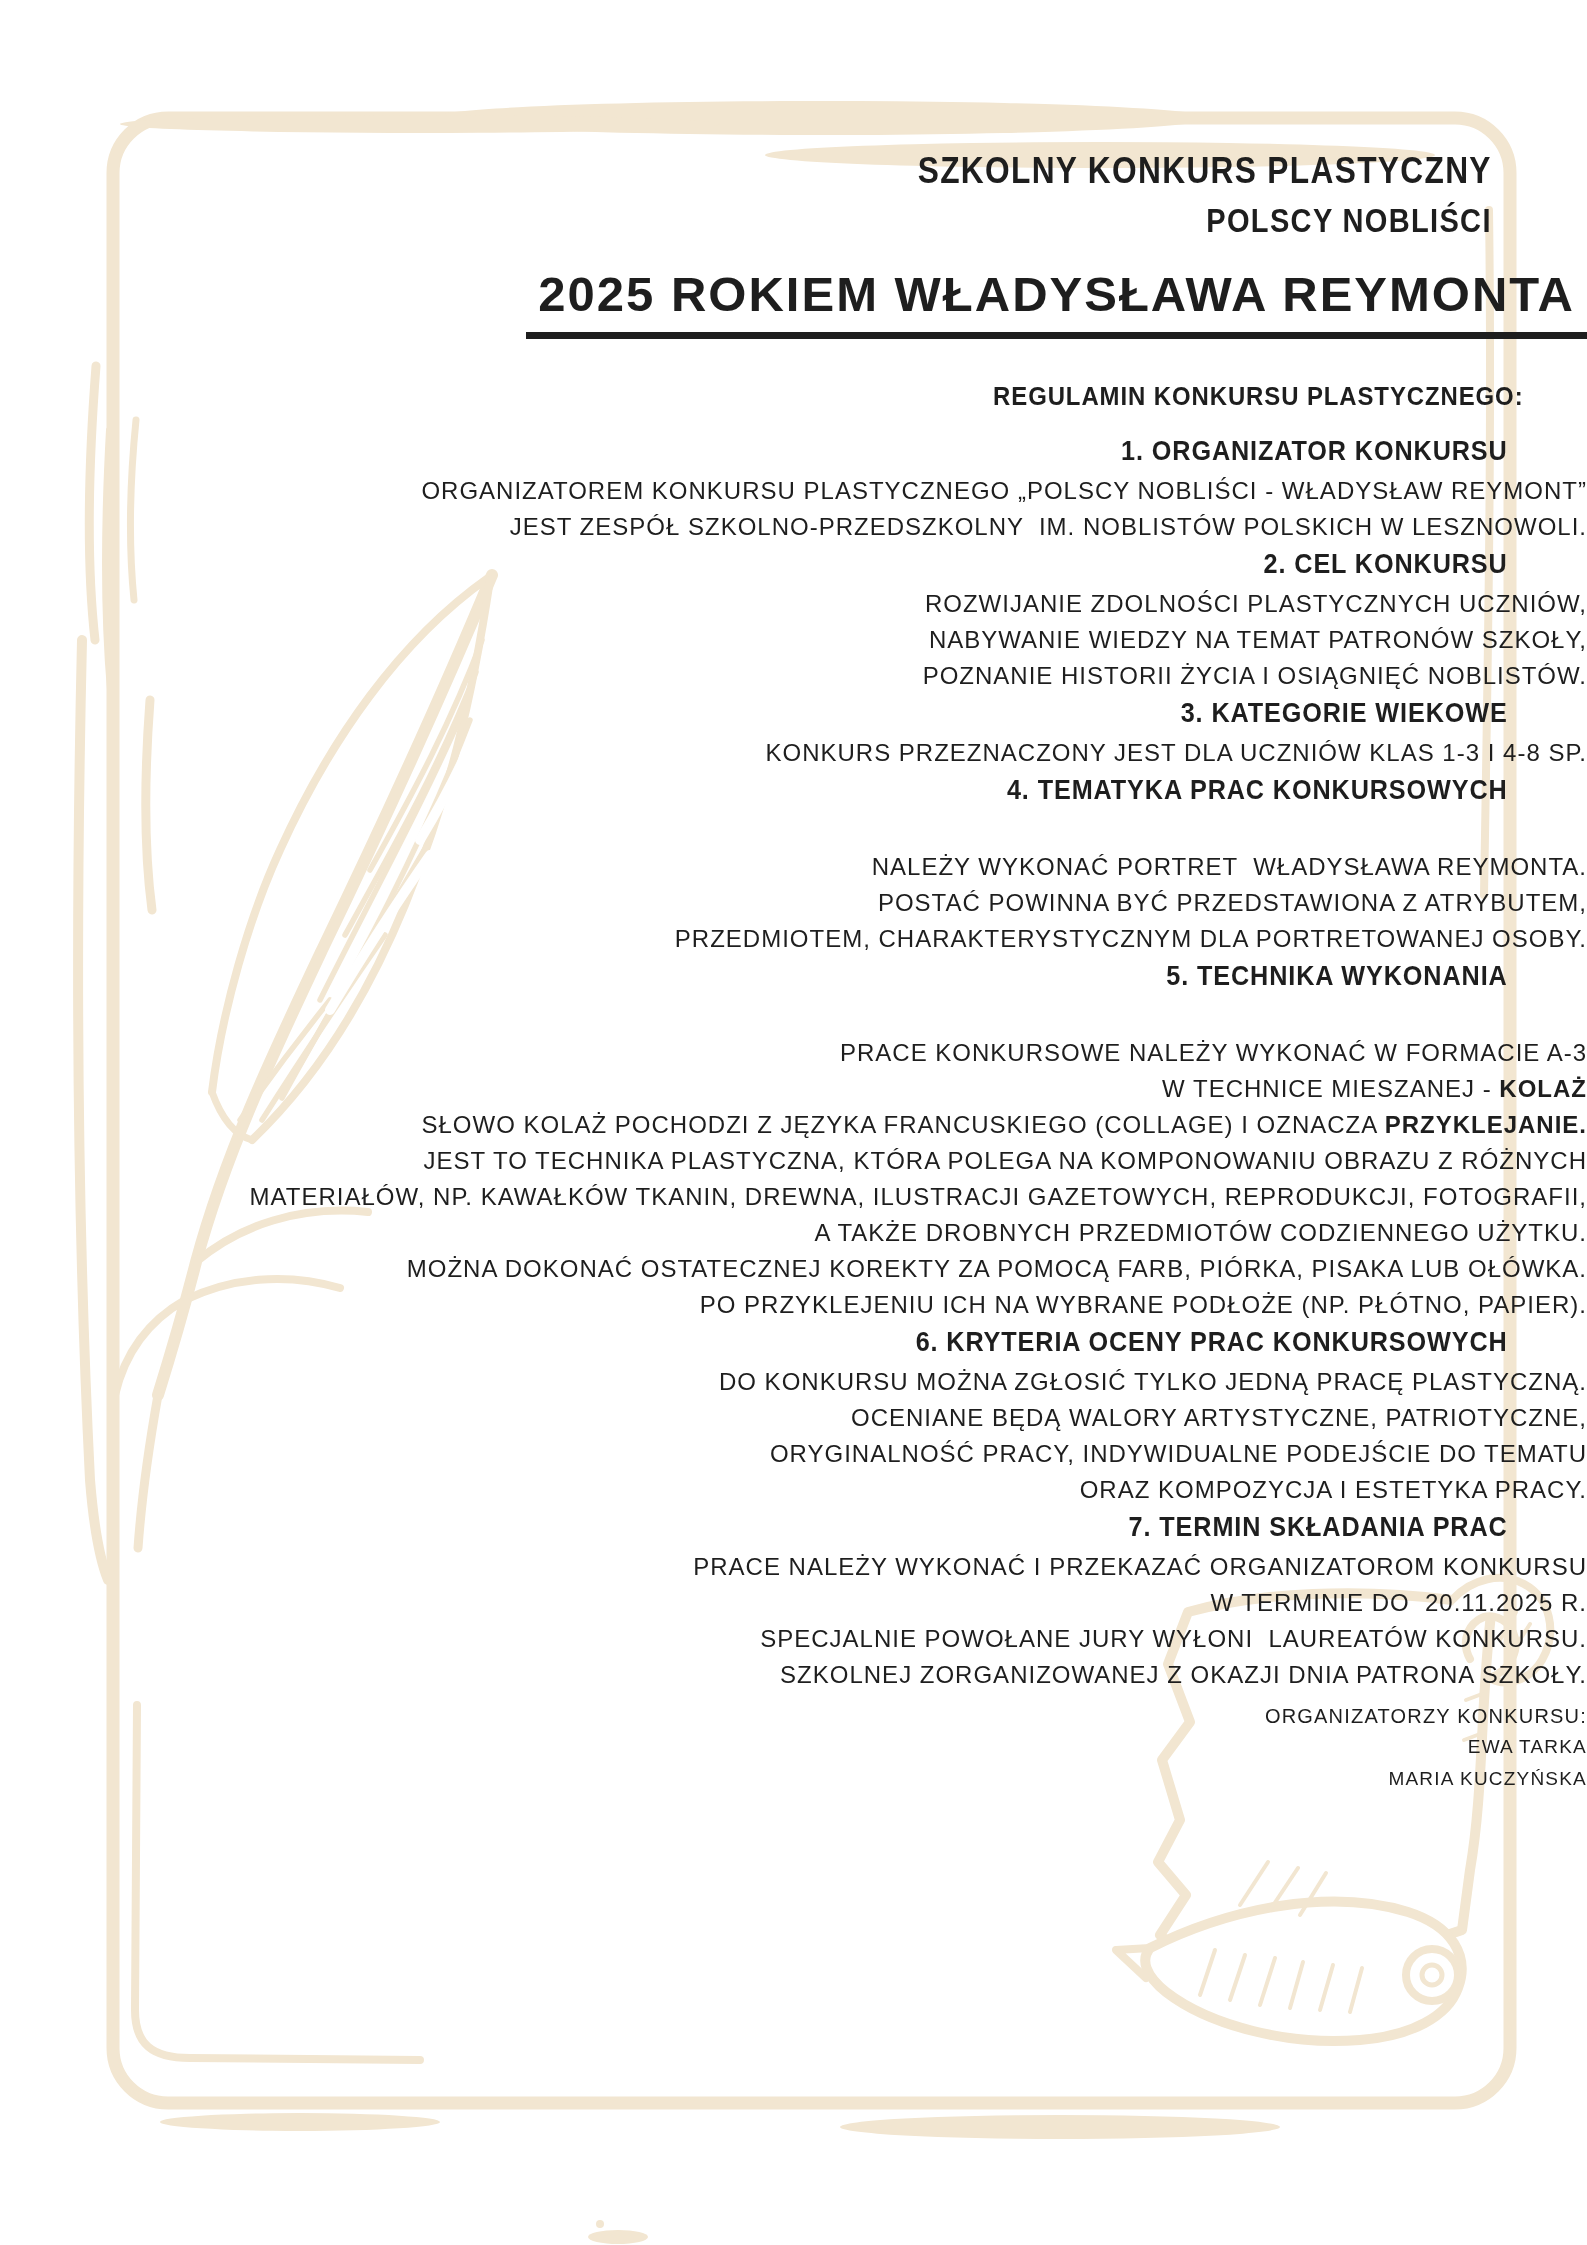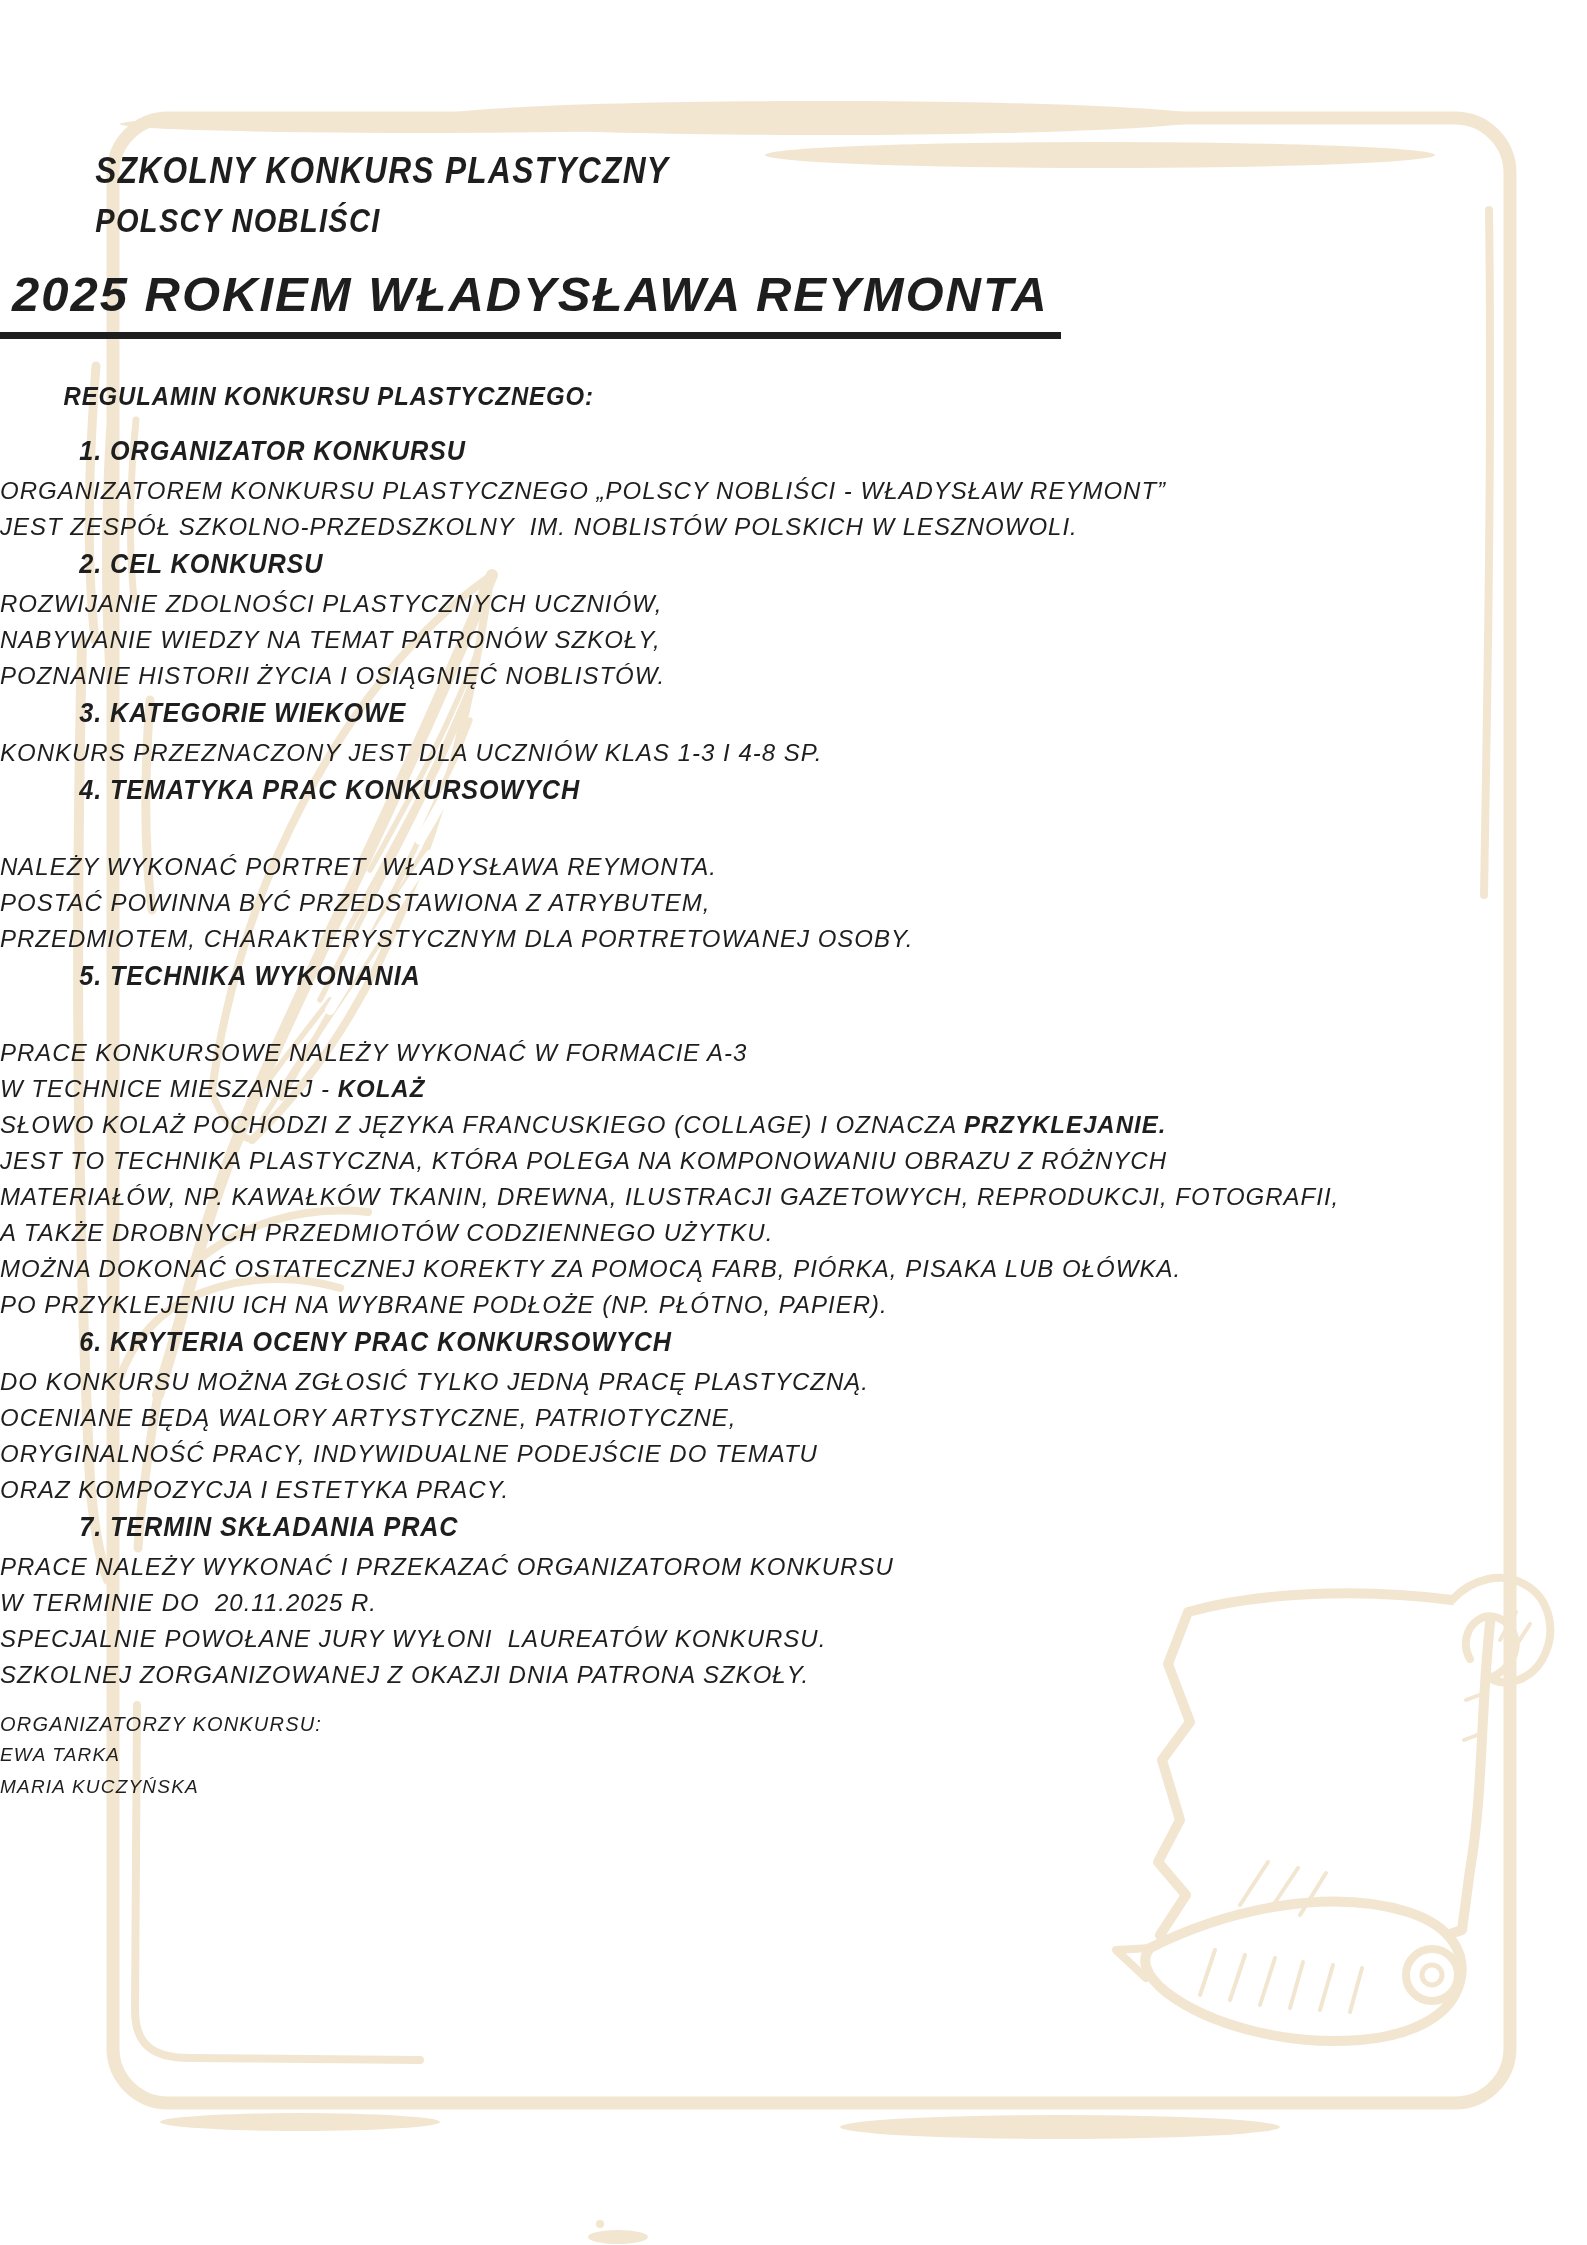--- a/index.html
+++ b/index.html
@@ -17,23 +17,22 @@
     overflow:hidden;
     font-family:"Liberation Sans","DejaVu Sans",sans-serif;
     color:var(--text);
   }
   .decor-svg { position:absolute; inset:0; width:100%; height:100%; }
   .accent-stroke { stroke:var(--accent); }
   .accent-fill { fill:var(--accent); }
 
   .content {
     position:absolute; inset:0;
-    text-align:left;
+    text-align:right;
     z-index:2;
-    font-style:italic;
   }
   .kicker { font-weight:700; letter-spacing:1.5px; transform:scaleX(.88); }
   .kicker-1 { font-size:36px; margin-top:150px; }
   .kicker-2 { font-size:33px; margin-top:10px; }
   .title-wrap { margin-top:26px; }
   .main-title {
     display:inline-block;
     font-size:49px; font-weight:700; letter-spacing:2px;
     border-bottom:7px solid var(--text);
     padding:0 12px 10px 12px;
@@ -43,21 +42,21 @@
   .sections { margin-top:20px; }
   .sec { }
   .sec-heading {
     font-size:28px; font-weight:700; letter-spacing:1px;
     line-height:38px; margin-bottom:3px; transform:scaleX(.9);
   }
   .sec-heading.gap { margin-bottom:40px; }
   .line { font-size:24px; line-height:36px; letter-spacing:1px; white-space:pre; }
   .line .b { font-weight:700; }
 
-  .footer { margin-top:16px; }
+  .footer { margin-top:8px; }
   .footer-label { font-size:20px; line-height:30px; letter-spacing:1.2px; }
   .footer-name { font-size:19px; line-height:32px; letter-spacing:1.2px; }
 </style>
 </head>
 <body>
 
 <div class="poster">
 
   <svg class="decor-svg" viewBox="0 0 1587 2245" aria-hidden="true">
 

